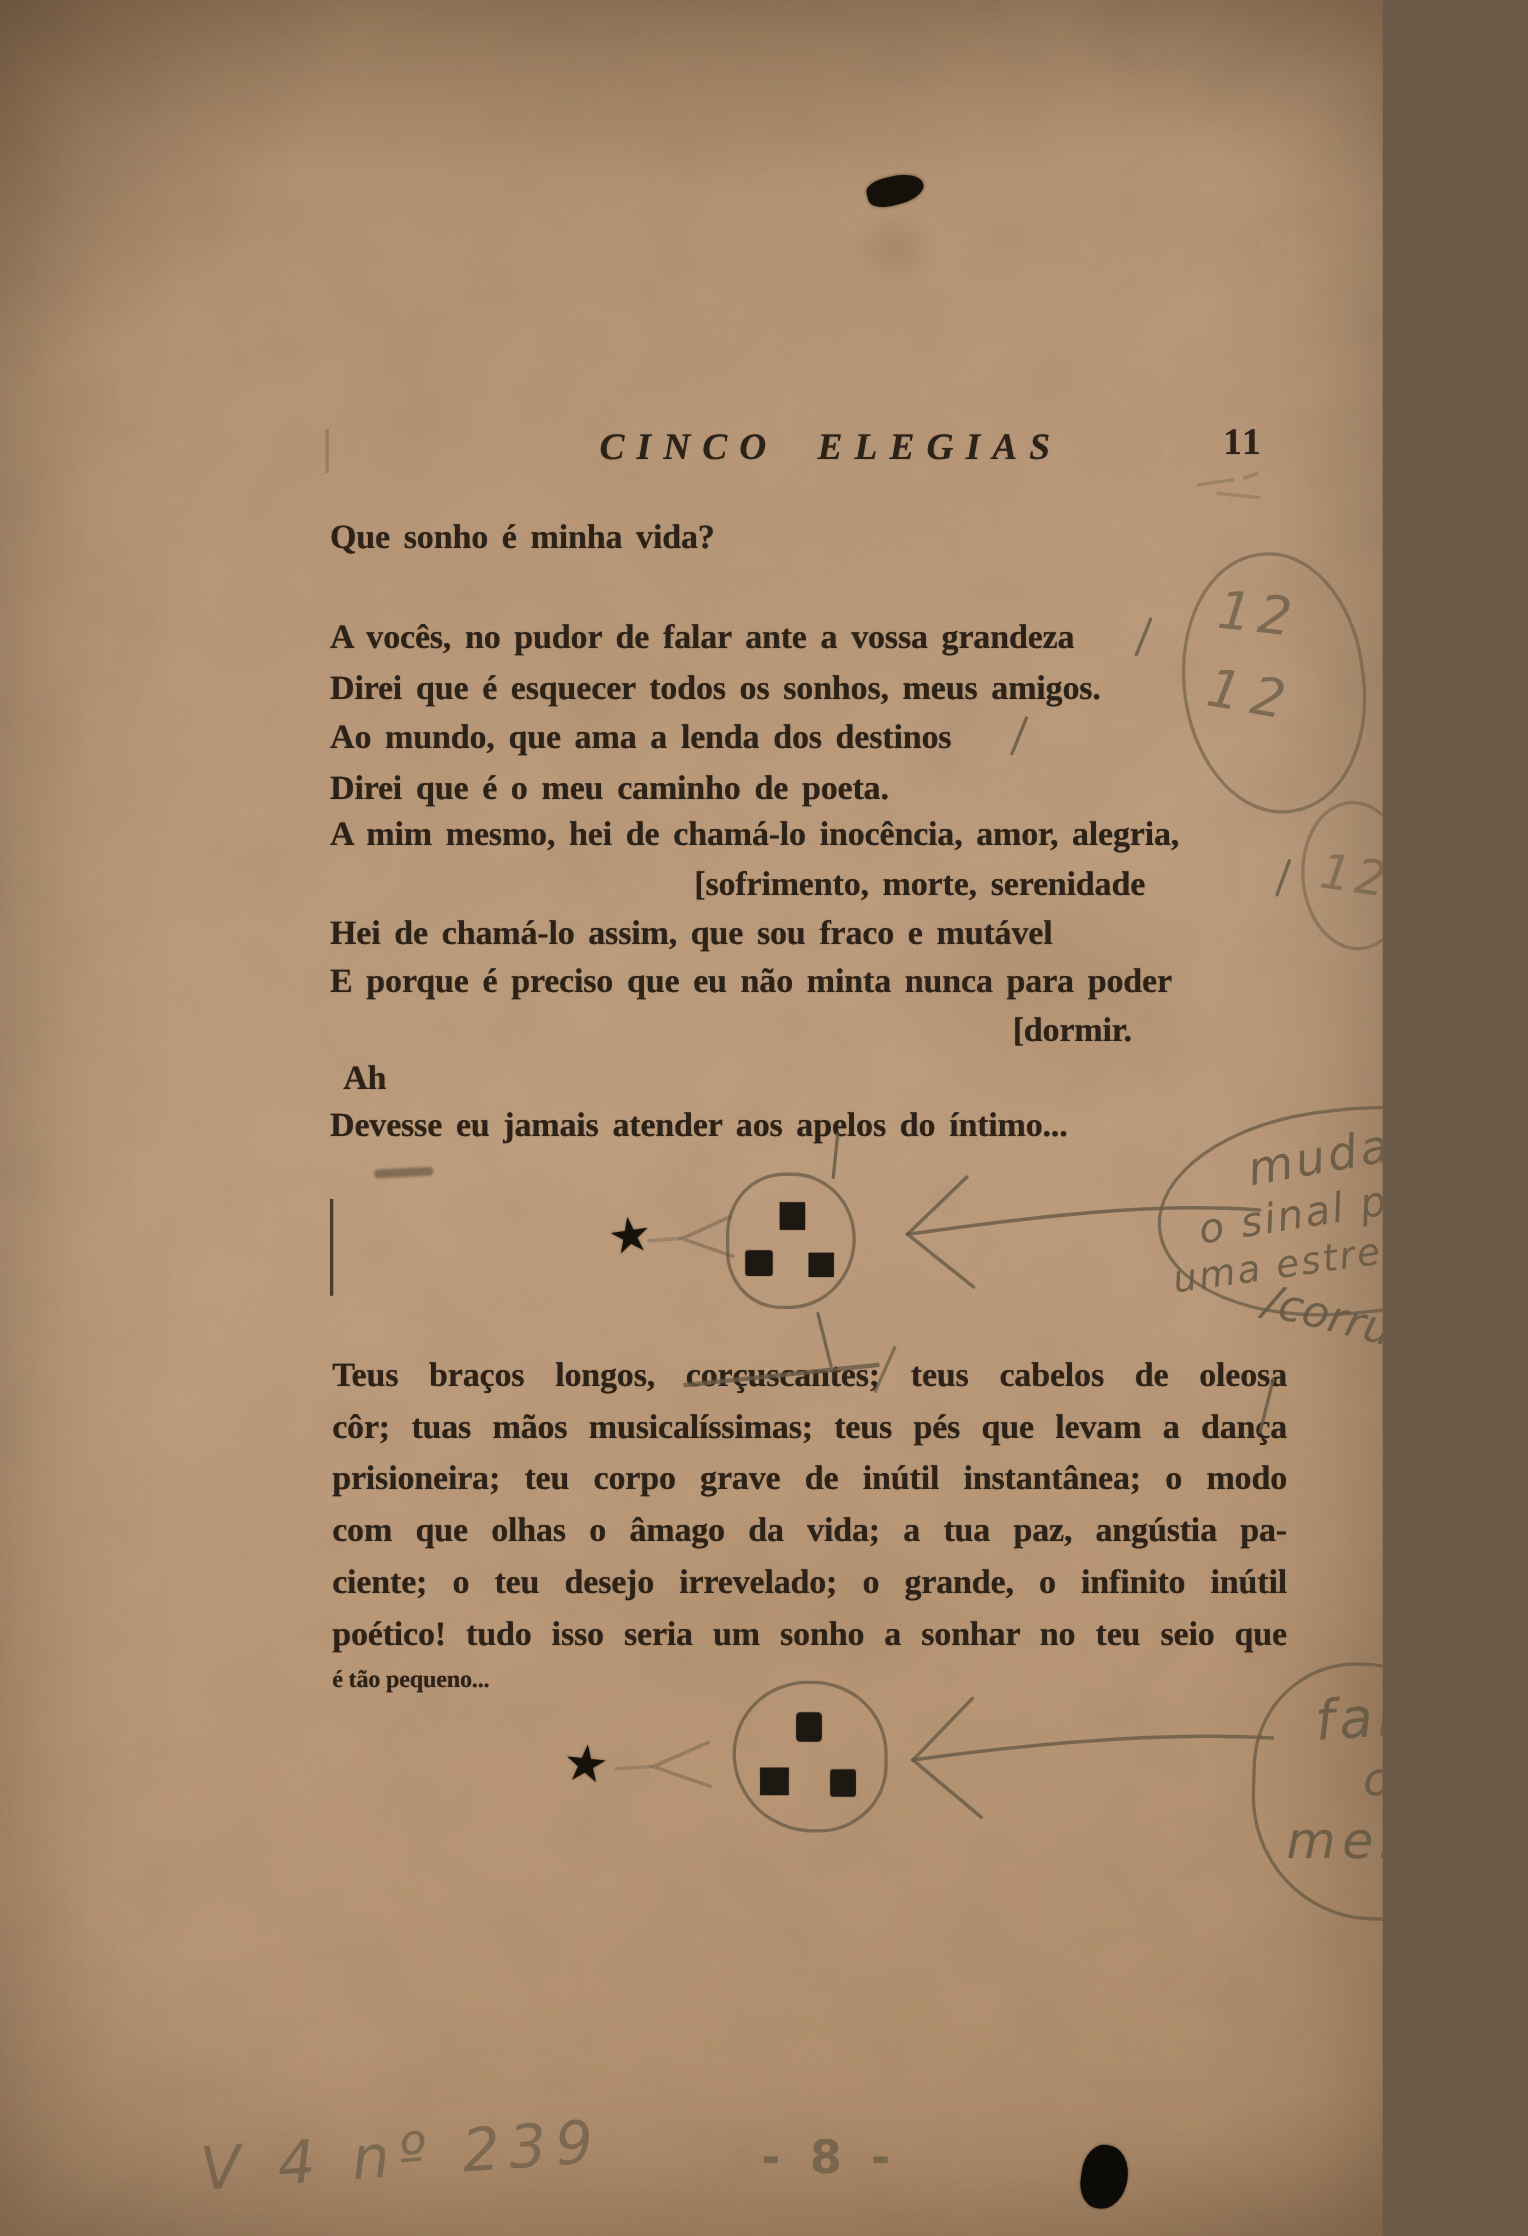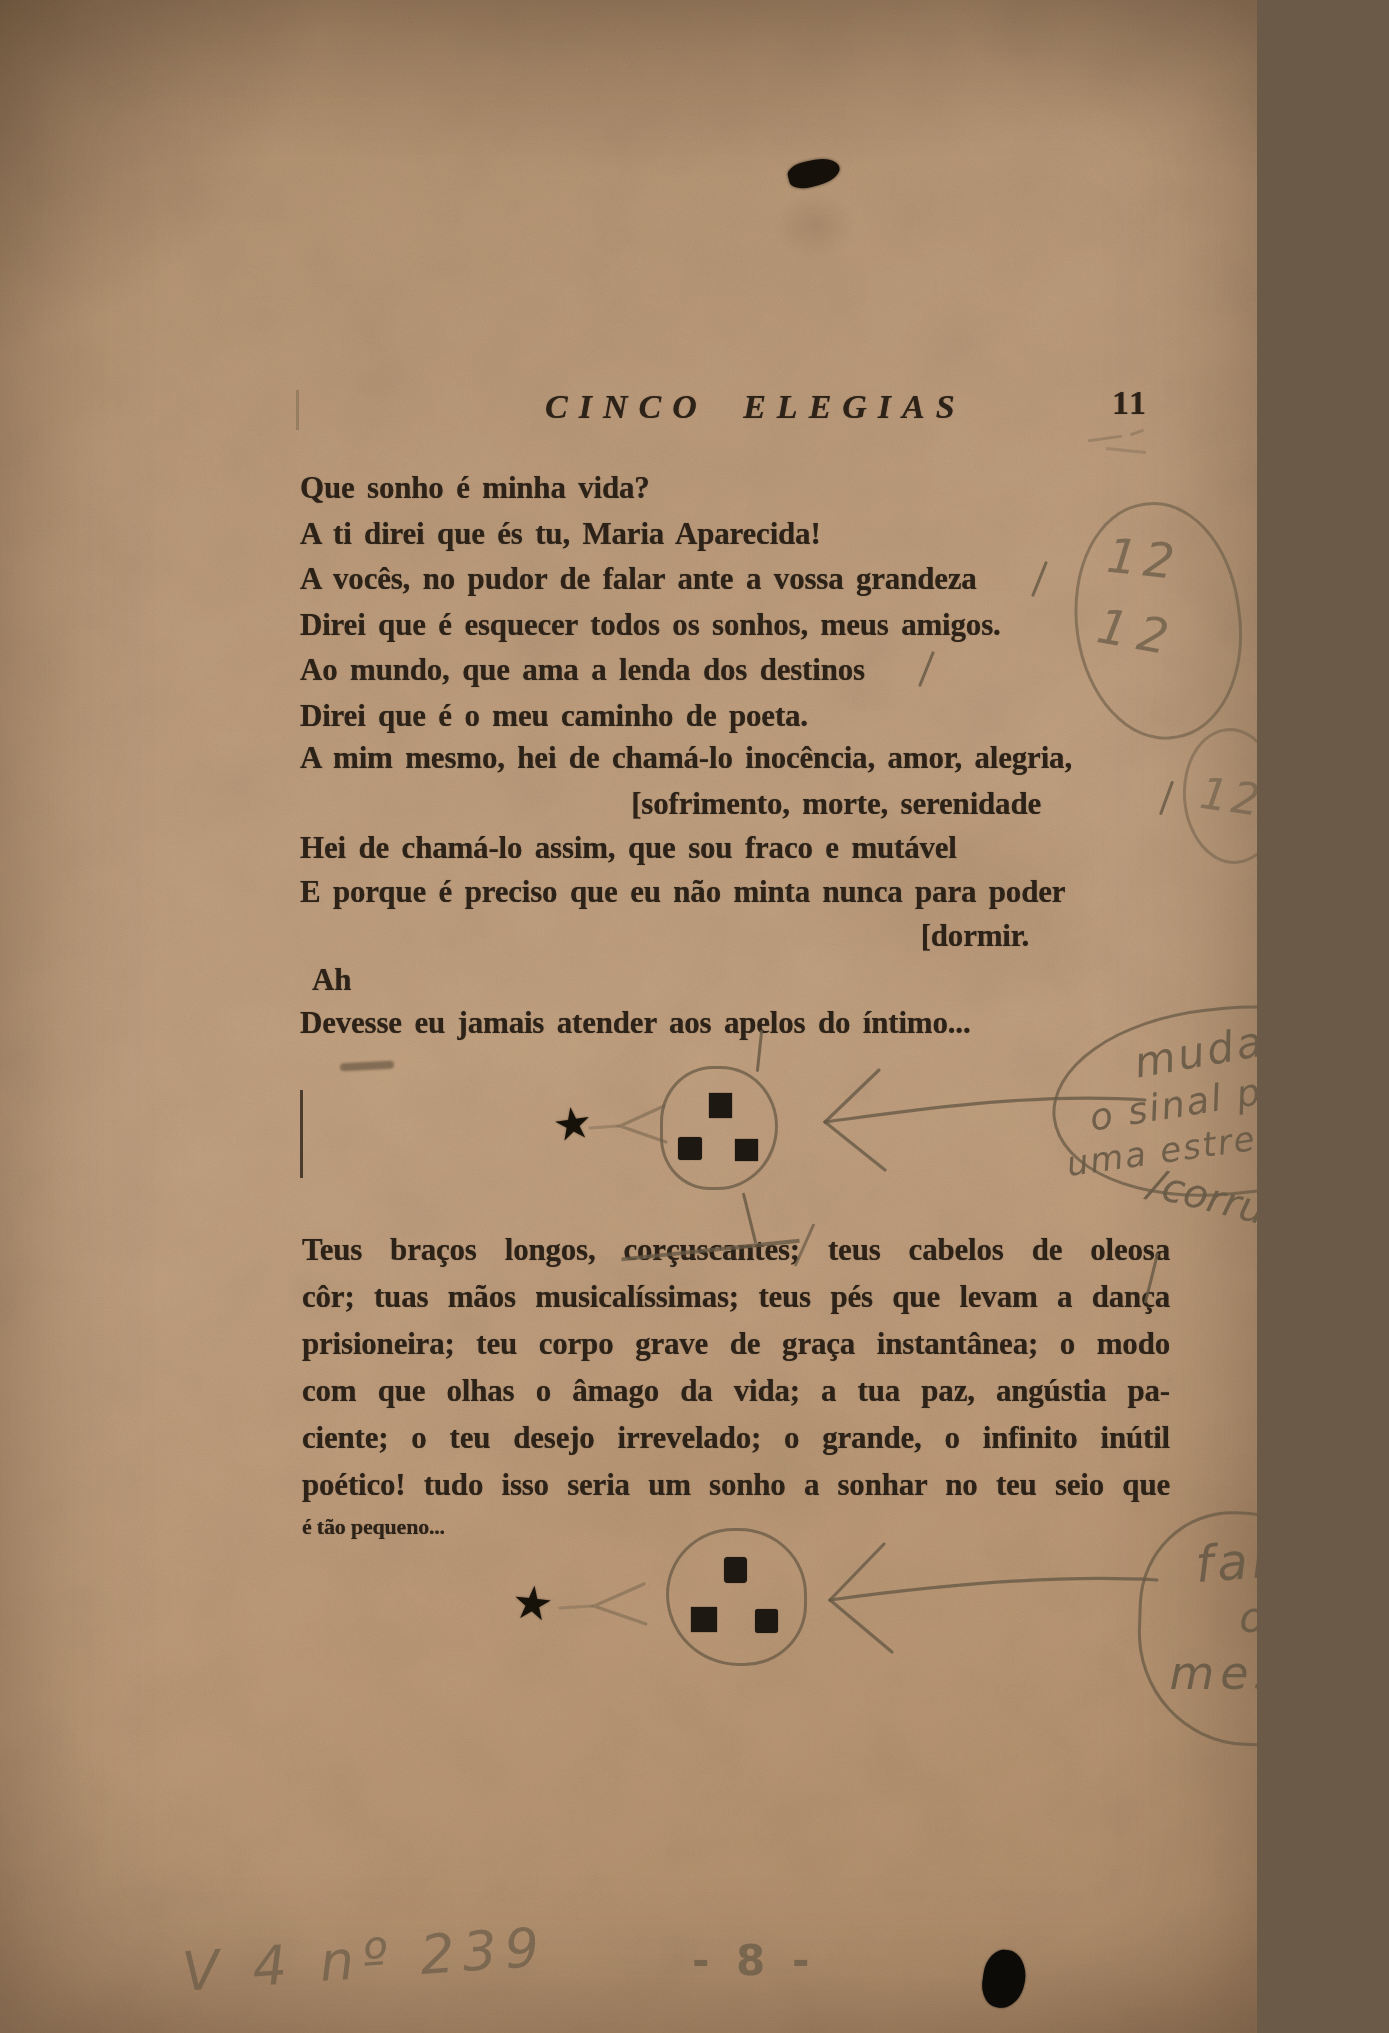--- a/index.html
+++ b/index.html
@@ -77,21 +77,20 @@
   <div class="abs pline" style="left:296px;top:390px;width:3px;height:40px;opacity:.45;"></div>
   <div class="abs ink title" style="left:545px;top:388px;">CINCO ELEGIAS</div>
   <div class="abs ink pagenum" style="left:1112px;top:384px;">11</div>
   <div class="abs" style="left:1080px;top:425px;width:80px;height:44px;">
     <div class="abs pline" style="left:8px;top:12px;width:34px;height:2.5px;transform:rotate(-8deg);opacity:.4;"></div>
     <div class="abs pline" style="left:26px;top:24px;width:40px;height:2.5px;transform:rotate(6deg);opacity:.35;"></div>
     <div class="abs pline" style="left:50px;top:6px;width:14px;height:3px;transform:rotate(-20deg);opacity:.4;"></div>
   </div>
 
   <div class="abs ink vline" style="left:300px;top:470px;">Que sonho é minha vida?</div>
-  <div class="abs ink vline" style="left:300px;top:516px;">A ti direi que és tu, Maria Aparecida!</div>
   <div class="abs ink vline" style="left:300px;top:561px;">A vocês, no pudor de falar ante a vossa grandeza</div>
   <div class="abs ink vline" style="left:300px;top:607px;">Direi que é esquecer todos os sonhos, meus amigos.</div>
   <div class="abs ink vline" style="left:300px;top:652px;">Ao mundo, que ama a lenda dos destinos</div>
   <div class="abs ink vline" style="left:300px;top:698px;text-align:right;">Direi que é o meu caminho de poeta.</div>
   <div class="abs ink vline" style="left:300px;top:740px;">A mim mesmo, hei de chamá-lo inocência, amor, alegria,</div>
   <div class="abs ink vline" style="right:216px;top:786px;">[sofrimento, morte, serenidade</div>
   <div class="abs ink vline" style="left:300px;top:830px;">Hei de chamá-lo assim, que sou fraco e mutável</div>
   <div class="abs ink vline" style="left:300px;top:874px;">E porque é preciso que eu não minta nunca para poder</div>
   <div class="abs ink vline" style="right:228px;top:918px;">[dormir.</div>
   <div class="abs ink vline" style="left:300px;top:962px;margin-left:12px;">Ah</div>
@@ -135,21 +134,21 @@
   <div class="abs ellipse" style="left:1052px;top:1008px;width:328px;height:182px;transform:rotate(-6deg);border-radius:52% 48% 46% 54%;">
     <div class="abs hand pencil" style="left:84px;top:14px;font-size:42px;transform:rotate(-4deg);letter-spacing:3px;">mudar</div>
     <div class="abs hand pencil" style="left:34px;top:66px;font-size:37px;transform:rotate(-3deg);letter-spacing:2px;">o sinal para</div>
     <div class="abs hand pencil" style="left:6px;top:112px;font-size:34px;transform:rotate(-2deg);letter-spacing:2px;">uma estrelinha</div>
   </div>
 
   <div class="abs ink s2line" style="left:302px;top:1232px;">
     <span>Teus braços longos, </span><span class="struck">corçuscantes</span><span>; teus cabelos de oleosa</span>
   </div>
   <div class="abs ink s2line" style="left:302px;top:1279px;">côr; tuas mãos musicalíssimas; teus pés que levam a dança</div>
-  <div class="abs ink s2line" style="left:302px;top:1326px;">prisioneira; teu corpo grave de graça instantânea; o modo</div>
+  <div class="abs ink s2line" style="left:302px;top:1326px;">prisioneira; teu corpo grave de inútil instantânea; o modo</div>
   <div class="abs ink s2line" style="left:302px;top:1373px;">com que olhas o âmago da vida; a tua paz, angústia pa-</div>
   <div class="abs ink s2line" style="left:302px;top:1420px;">ciente; o teu desejo irrevelado; o grande, o infinito inútil</div>
   <div class="abs ink s2line" style="left:302px;top:1467px;">poético! tudo isso seria um sonho a sonhar no teu seio que</div>
   <div class="abs ink s2last" style="left:302px;top:1514px;">é tão pequeno...</div>
 
   <div class="abs pline slash" style="left:1150px;top:1252px;height:52px;transform:rotate(14deg);"></div>
 
   <div class="abs hand pencil" style="left:1146px;top:1192px;font-size:40px;transform:rotate(14deg);white-space:nowrap;">
     <span style="display:inline-block;">/corrus</span><span style="display:inline-block;transform:rotate(32deg) translate(2px,14px);">cantes</span>
   </div>

